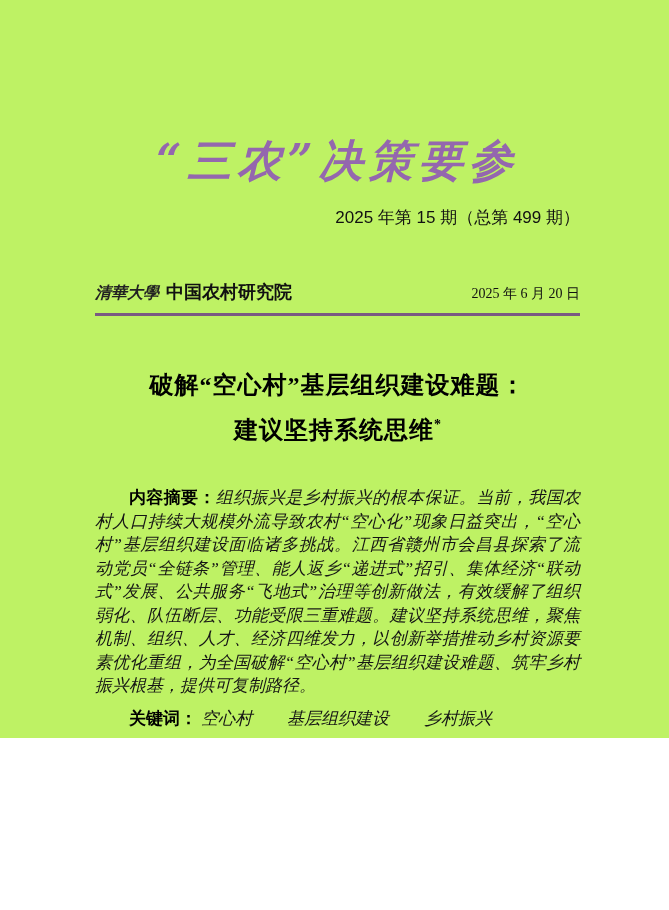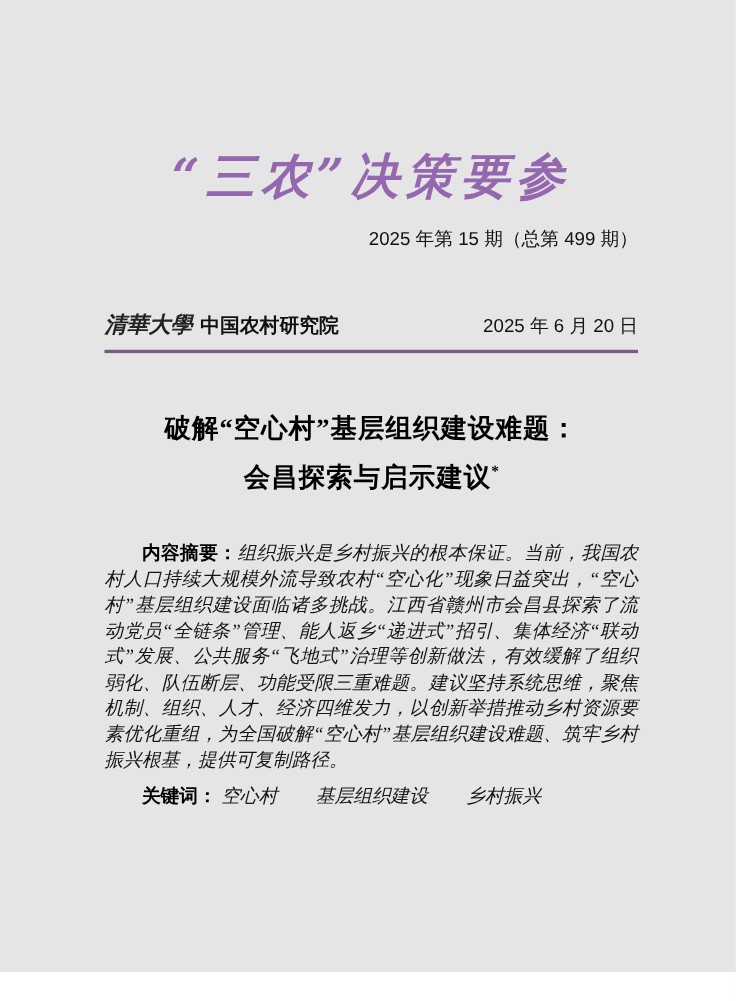--- a/index.html
+++ b/index.html
@@ -3,23 +3,23 @@
 <meta charset="utf-8">
 <style>
   html, body {
     margin: 0;
     padding: 0;
     background: #ffffff;
   }
   .page {
     position: relative;
     width: 669px;
-    height: 884px;
+    height: 738px;
     margin: 0 auto;
-    background: #e5e5e5;
+    background: #bef264;
     box-sizing: border-box;
     padding: 128px 89px 0 95px;
     font-family: "Liberation Serif", "DejaVu Serif", serif;
     color: #1a1a1a;
     overflow: hidden;
   }
 
   
   .masthead-title {
     margin: 0;
@@ -46,35 +46,35 @@
     display: flex;
     justify-content: space-between;
     align-items: baseline;
   }
   .publisher-left {
     display: flex;
     align-items: baseline;
     gap: 7px;
   }
   .publisher-script {
-    font-size: 20px;
+    font-size: 16px;
     font-style: italic;
     font-weight: bold;
     font-family: "DejaVu Serif", serif;
     color: #222;
   }
   .publisher-name {
     font-size: 18px;
     font-weight: bold;
     color: #111;
   }
   .publish-date {
-    font-size: 17px;
+    font-size: 14px;
     color: #111;
-    font-family: Liberation Sans, sans-serif;
+    font-family: Liberation Serif, serif;
     margin-top: 23px;
   }
   .masthead-rule {
     margin-top: 9px;
     height: 3px;
     background: #7a5a82;
     border: none;
   }
 
   
@@ -160,21 +160,21 @@
       </div>
       <div class="publish-date">2025 年 6 月 20 日</div>
     </div>
 
     <hr class="masthead-rule">
   </header>
 
   <main>
     <h2 class="article-title">
       <span>破解“空心村”基层组织建设难题：</span><br>
-      <span>会昌探索与启示建议</span><sup>*</sup>
+      <span>建议坚持系统思维</span><sup>*</sup>
     </h2>
 
     <p class="abstract">
       <span class="abstract-label">内容摘要：</span><span class="abstract-body">组织振兴是乡村振兴的根本保证。当前，我国农村人口持续大规模外流导致农村“空心化”现象日益突出，“空心村”基层组织建设面临诸多挑战。江西省赣州市会昌县探索了流动党员“全链条”管理、能人返乡“递进式”招引、集体经济“联动式”发展、公共服务“飞地式”治理等创新做法，有效缓解了组织弱化、队伍断层、功能受限三重难题。建议坚持系统思维，聚焦机制、组织、人才、经济四维发力，以创新举措推动乡村资源要素优化重组，为全国破解“空心村”基层组织建设难题、筑牢乡村振兴根基，提供可复制路径。</span>
     </p>
 
     <p class="keywords-line">
       <span class="keywords-label">关键词：</span>
       <span class="keyword">空心村</span>
       <span class="keyword">基层组织建设</span>

